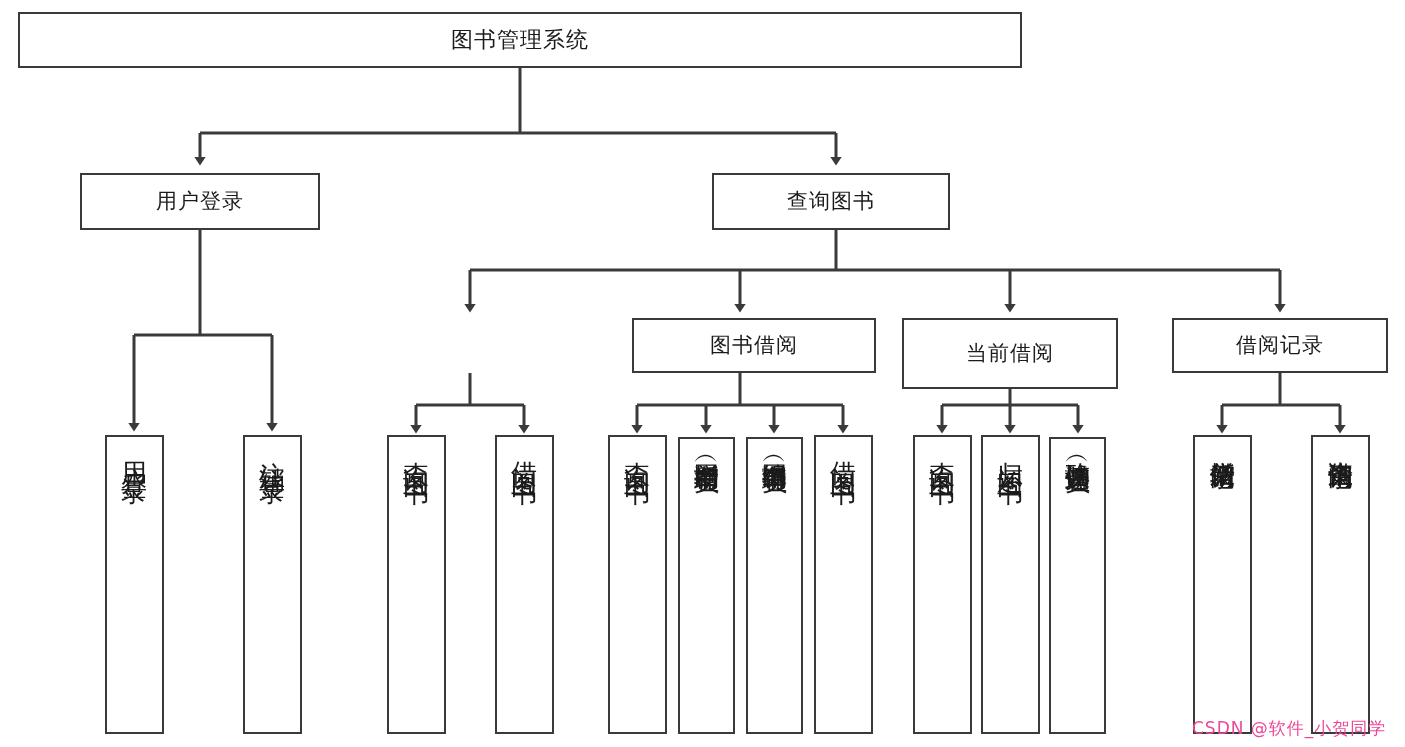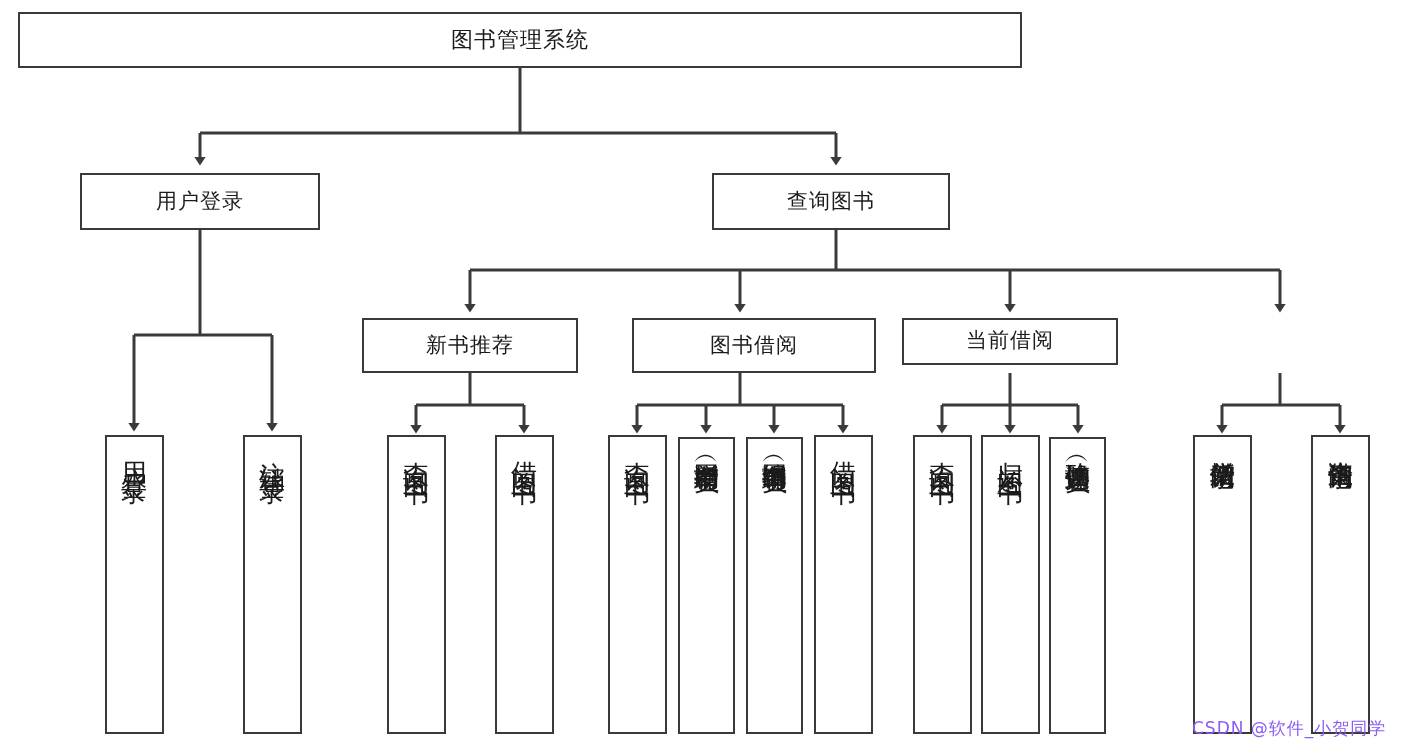--- a/index.html
+++ b/index.html
@@ -60,21 +60,21 @@
     line-height:1;
     letter-spacing:6px;
     white-space:nowrap;
   }
   .node.vert.tight .lbl{
     letter-spacing:1px;
     font-size:25px;
   }
   .watermark{
     position:absolute;
-    color:#8b5cf6;
+    color:#ec4899;
     font-size:17px;
     letter-spacing:1px;
     white-space:nowrap;
     z-index:3;
     user-select:none;
   }
 </style>
 </head>
 <body>
 
@@ -134,28 +134,28 @@
     <span class="lbl">图书管理系统</span>
   </div>
 
   <div class="node horiz" style="left:80px;top:173px;width:240px;height:57px;">
     <span class="lbl">用户登录</span>
   </div>
   <div class="node horiz" style="left:712px;top:173px;width:238px;height:57px;">
     <span class="lbl">查询图书</span>
   </div>
 
-  <div class="node horiz" style="left:362px;top:318px;width:216px;height:55px;">
-    <span class="lbl">新书推荐</span>
-  </div>
   <div class="node horiz" style="left:632px;top:318px;width:244px;height:55px;">
     <span class="lbl">图书借阅</span>
   </div>
-  <div class="node horiz" style="left:902px;top:318px;width:216px;height:47px;font-family:Liberation Mono, monospace;">
+  <div class="node horiz" style="left:902px;top:318px;width:216px;height:71px;">
     <span class="lbl">当前借阅</span>
+  </div>
+  <div class="node horiz" style="left:1172px;top:318px;width:216px;height:55px;">
+    <span class="lbl">借阅记录</span>
   </div>
 
   <div class="node vert" style="left:105px;top:435px;width:59px;height:299px;">
     <span class="lbl">用户登录</span>
   </div>
   <div class="node vert" style="left:243px;top:435px;width:59px;height:299px;">
     <span class="lbl">注销登录</span>
   </div>
 
   <div class="node vert" style="left:387px;top:435px;width:59px;height:299px;">

